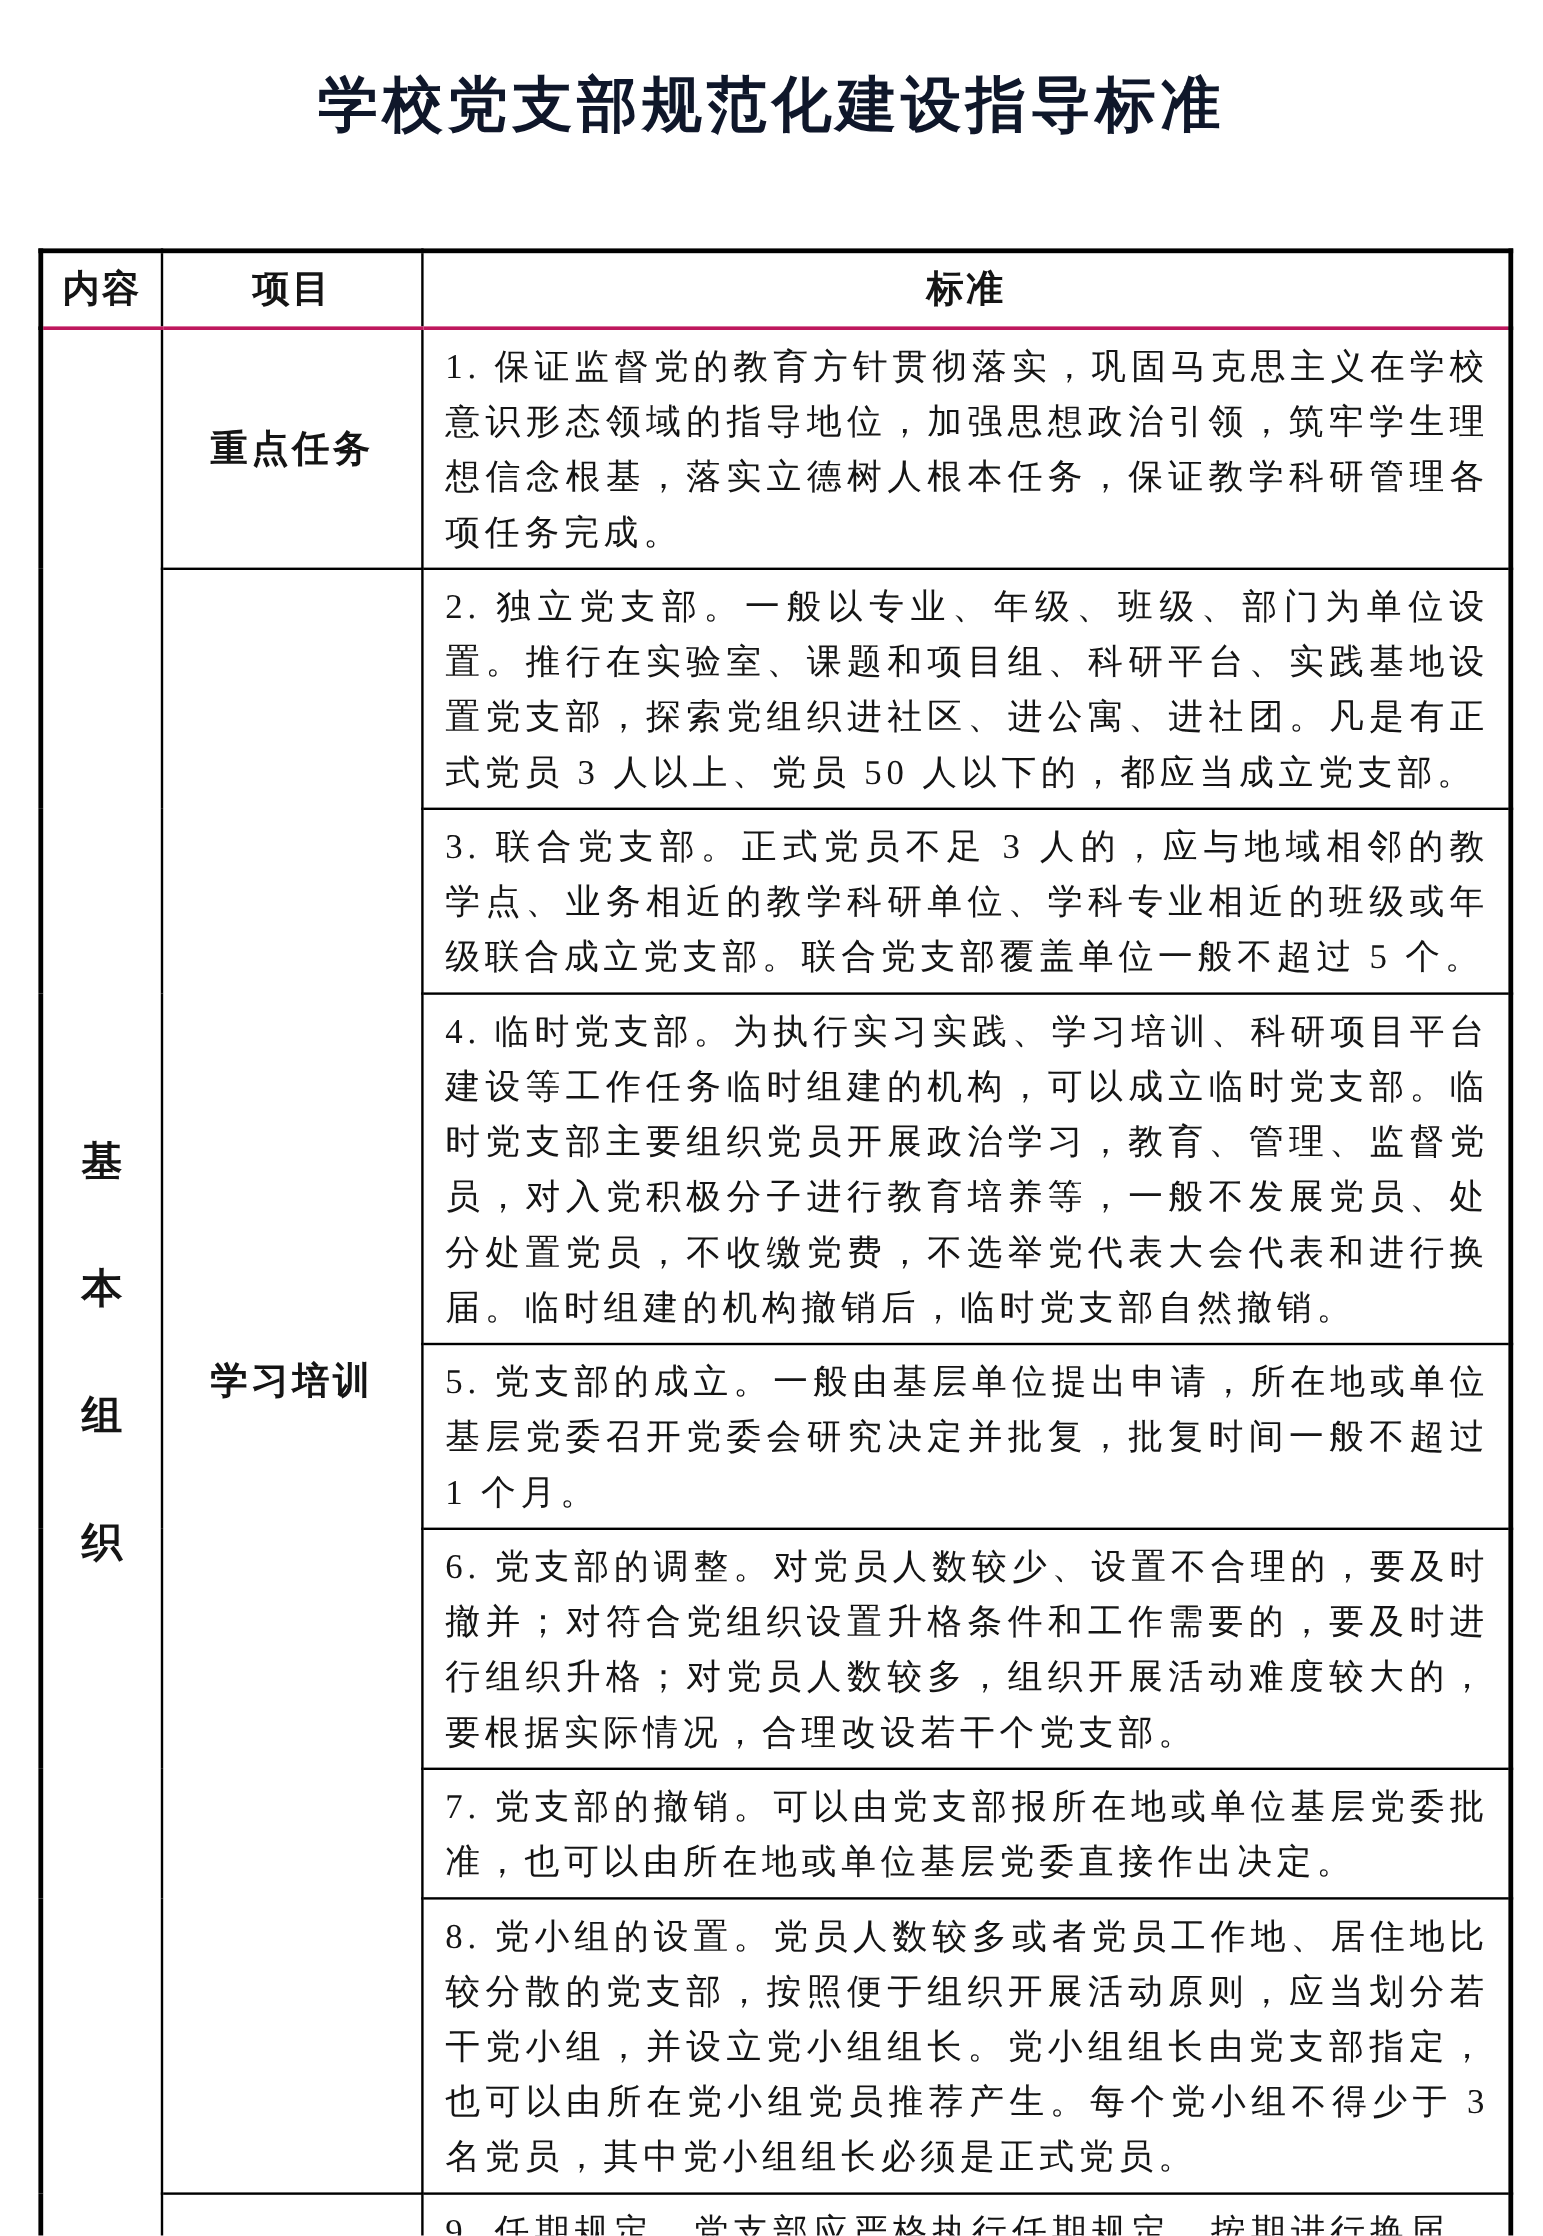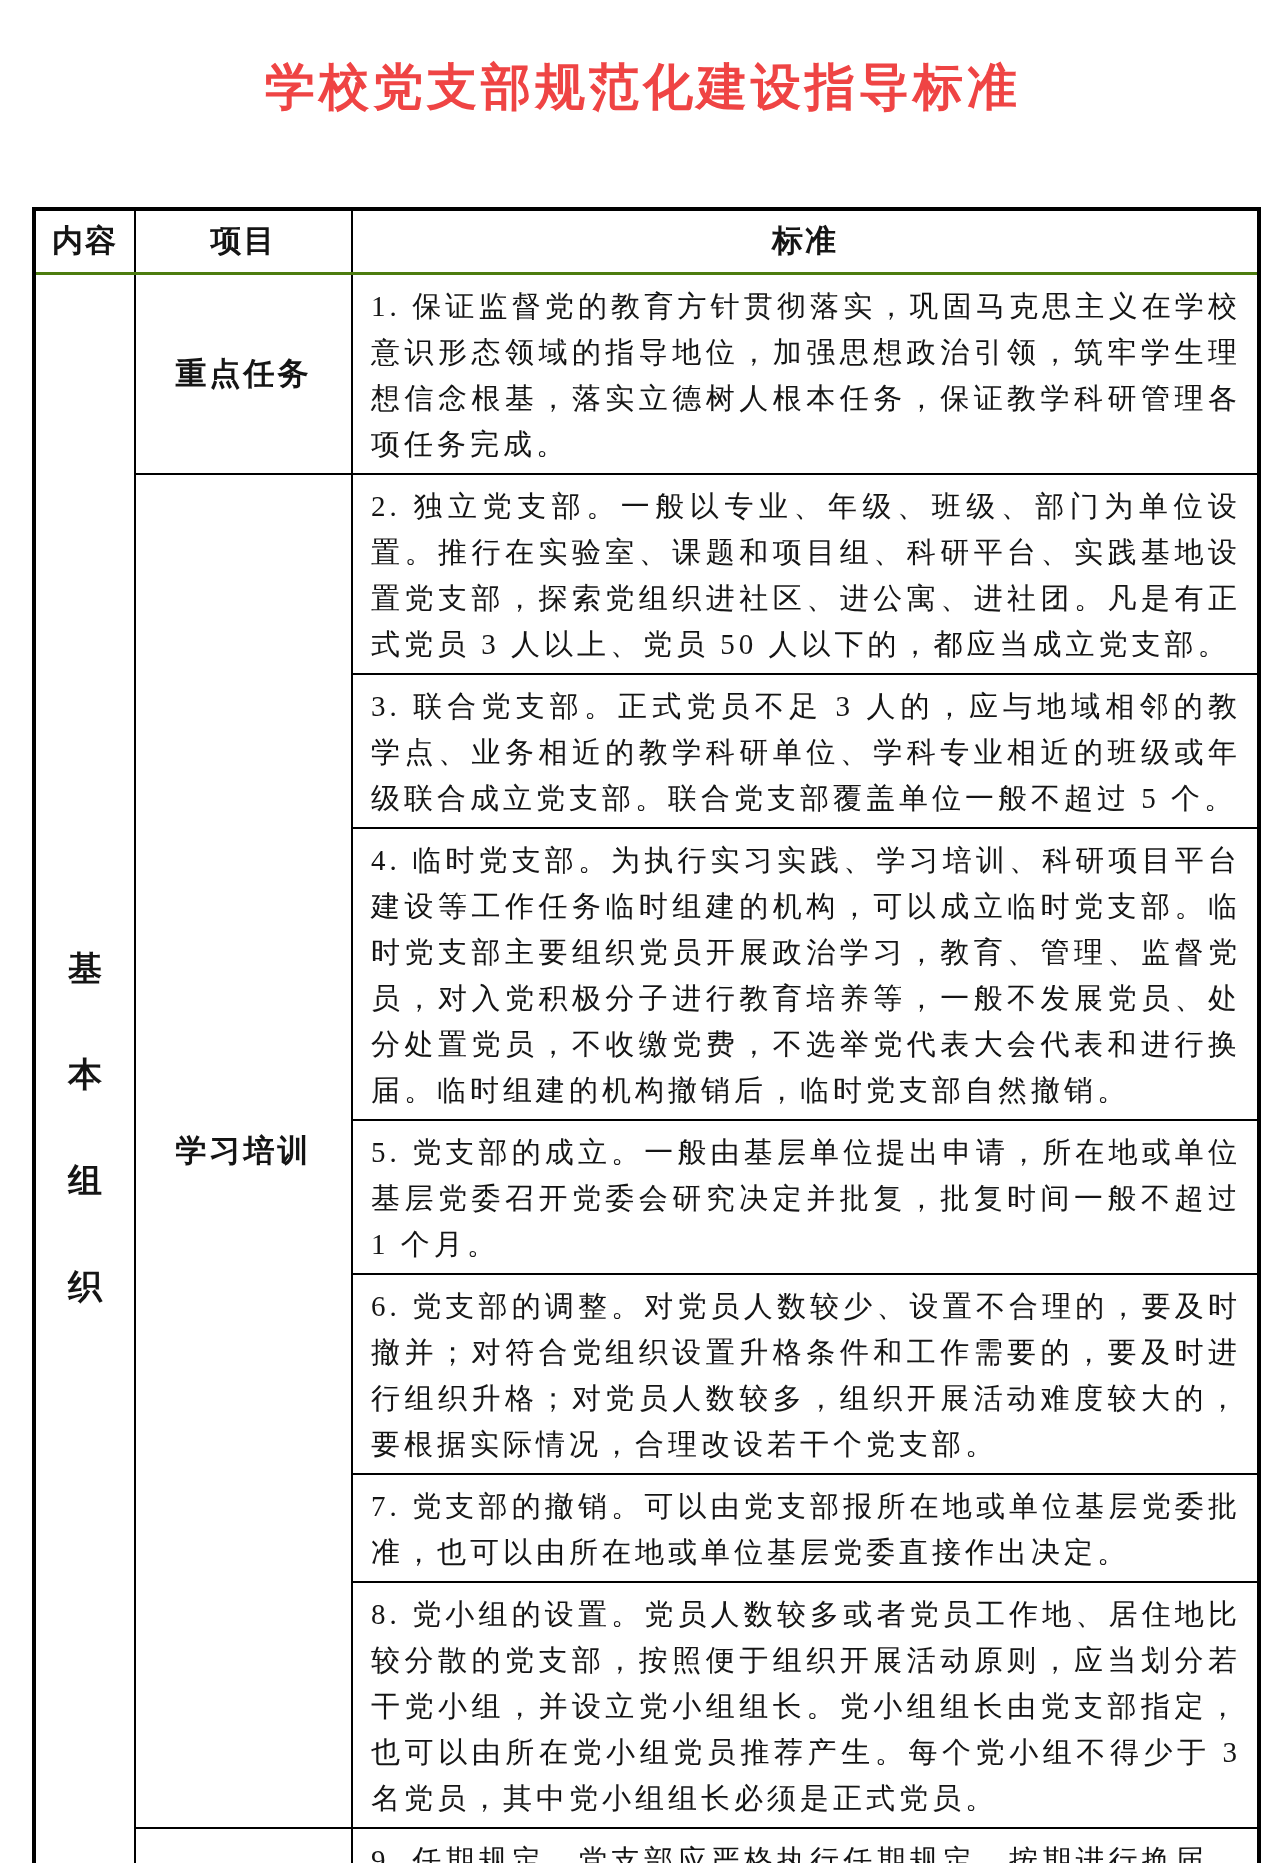--- a/index.html
+++ b/index.html
@@ -12,21 +12,21 @@
     font-family: "Liberation Serif", serif;
     position: relative;
     overflow: hidden;
   }
   .page-title {
     margin: 54px 0 0 0;
     text-align: center;
     font-size: 50px;
     font-weight: 900;
     letter-spacing: 4px;
-    color: #ef4444;
+    color: #0f172a;
   }
   table.std-table {
     border-collapse: collapse;
     table-layout: fixed;
     width: 1225px;
     margin: 86px 0 0 32px;
     border: 4px solid #000;
   }
   col.c1 { width: 101px; }
   col.c2 { width: 217px; }
@@ -35,21 +35,21 @@
     border: 2px solid #000;
     background: #fff;
   }
   tr.header-row th {
     height: 64px;
     font-size: 31px;
     font-weight: bold;
     text-align: center;
     vertical-align: middle;
     letter-spacing: 2px;
-    border-bottom: 3px solid #4d7c0f;
+    border-bottom: 3px solid #be185d;
   }
   td.content-cell {
     vertical-align: middle;
     text-align: center;
   }
   .vchars {
     display: flex;
     flex-direction: column;
     align-items: center;
     gap: 72px;

